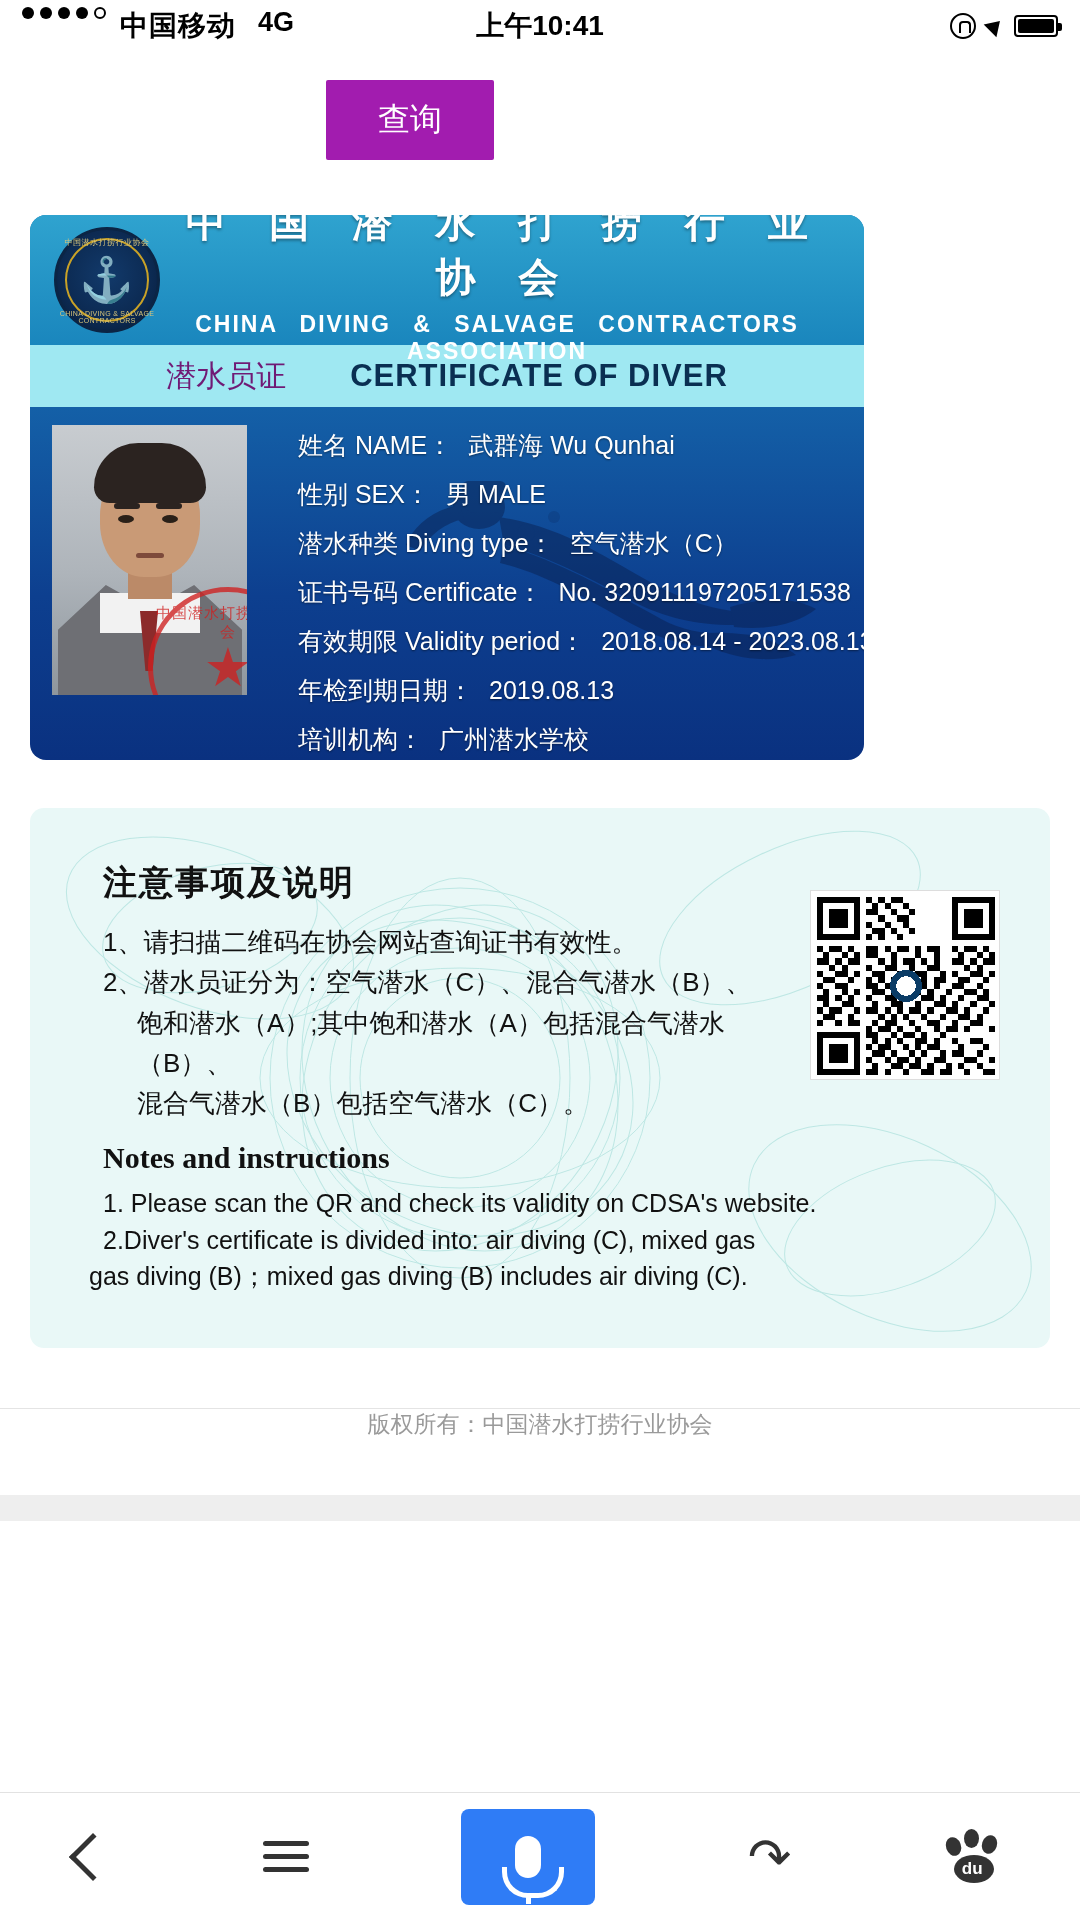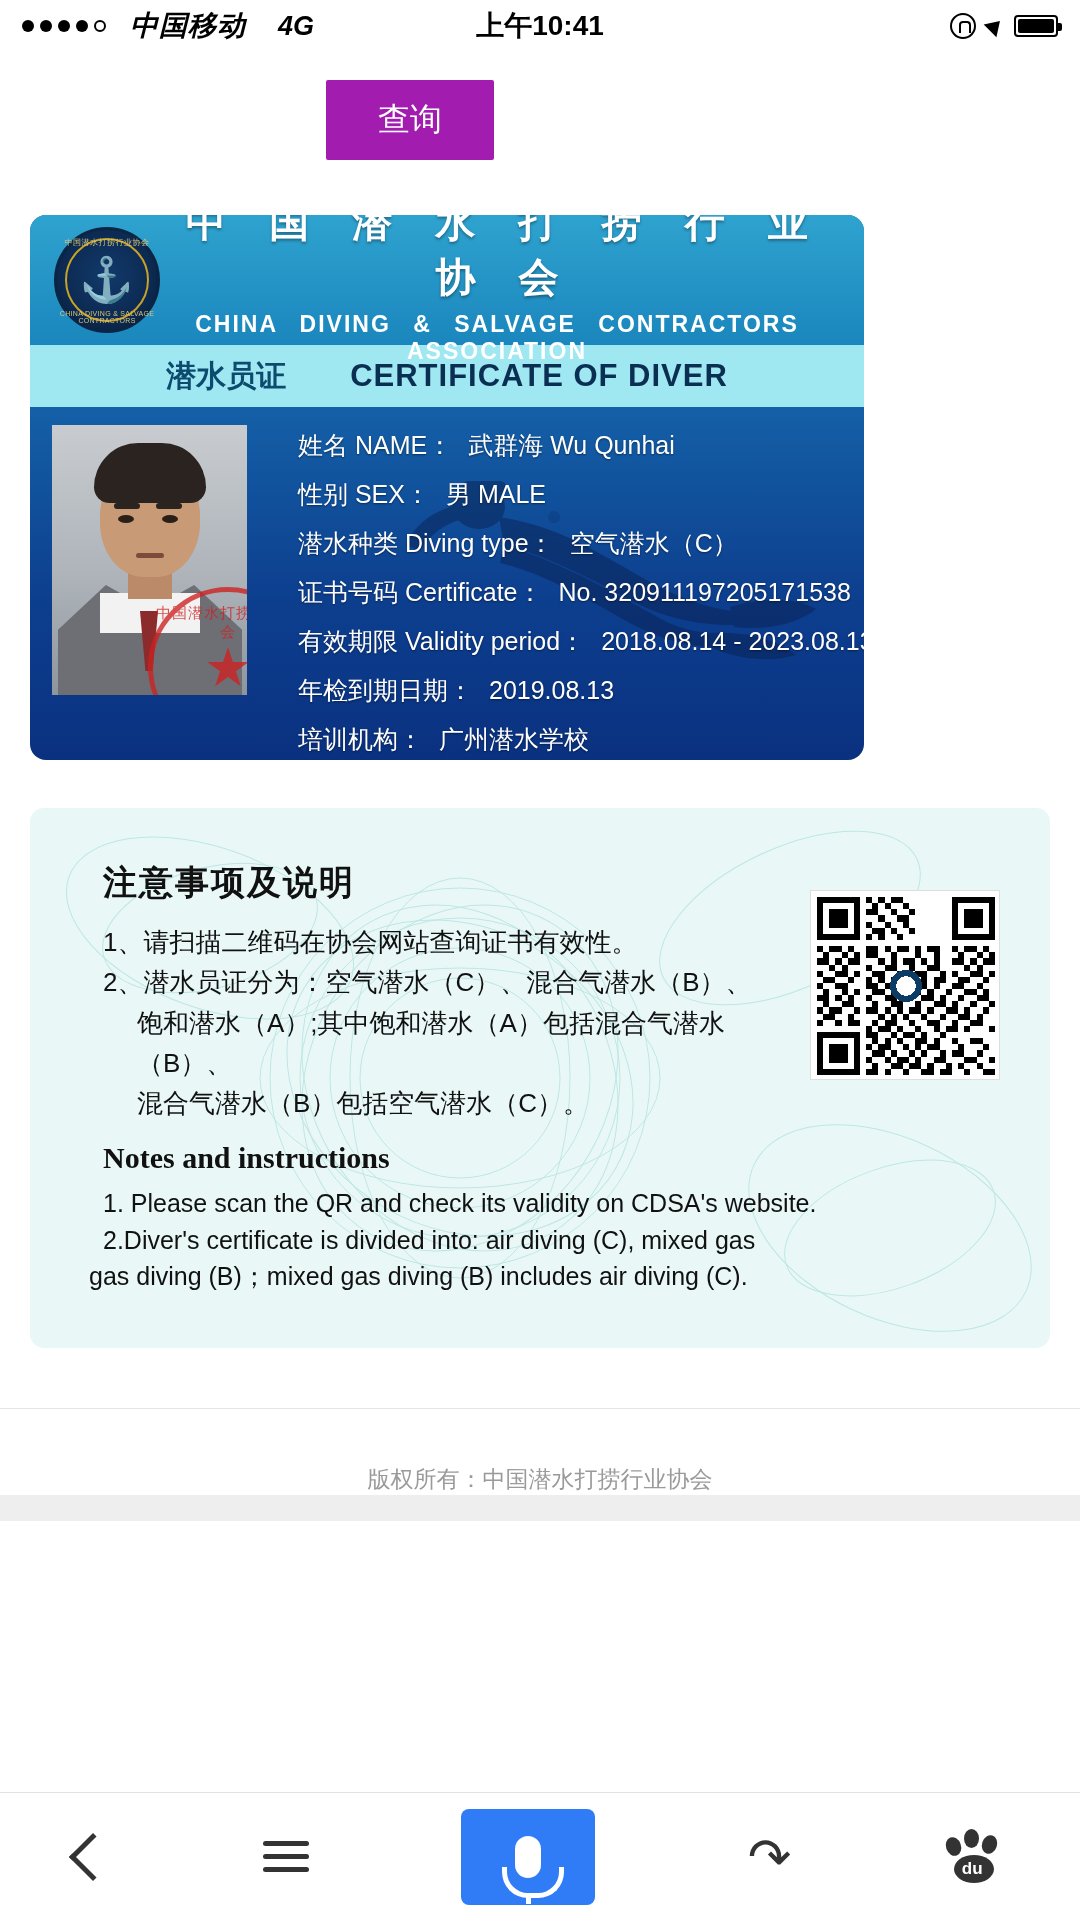--- a/index.html
+++ b/index.html
@@ -10,21 +10,21 @@
     overflow: hidden;
   }
   .screen { position: relative; width: 1080px; height: 1920px; background: #fff; }
 
   
   .statusbar {
     height: 52px; display: flex; align-items: center;
     padding: 0 22px; font-size: 27px; color: #000; font-weight: 600;
     position: relative;
   }
-  .sb-left { display: flex; align-items: center; gap: 24px; font-style: italic; }
+  .sb-left { display: flex; align-items: flex-start; gap: 14px; }
   .dots { display: flex; align-items: center; gap: 6px; }
   .dot { width: 12px; height: 12px; border-radius: 50%; background: #000; }
   .dot.hollow { background: transparent; border: 2px solid #000; }
   .carrier { font-size: 28px; letter-spacing: 1px; }
   .net { font-size: 27px; margin-left: 8px; }
   .sb-time {
     position: absolute; left: 0; right: 0; text-align: center;
     font-size: 28px; font-weight: 700; pointer-events: none;
   }
   .sb-right { margin-left: auto; display: flex; align-items: center; gap: 12px; }
@@ -78,21 +78,21 @@
     text-shadow: 0 2px 3px rgba(0,0,0,.35); padding-left: 16px;
   }
   .hdr-en {
     margin-top: 6px; font-size: 23px; color: #fff; font-weight: 700; letter-spacing: 2px;
     word-spacing: 14px;
   }
   .cert-band {
     height: 62px; background: #9fe8f2; display: flex; align-items: center;
     justify-content: center; gap: 64px;
   }
-  .band-cn { font-size: 30px; color: #0c4a6e; font-weight: 700; text-align: center; }
+  .band-cn { font-size: 30px; color: #701a75; font-weight: 400; text-align: center; }
   .band-en { font-size: 31px; color: #0a2f52; font-weight: 700; letter-spacing: 1px; }
   .cert-body { position: relative; height: 353px; }
   .diver-silhouette {
     position: absolute; right: 40px; top: 40px; width: 560px; height: 280px;
     opacity: .55; pointer-events: none;
   }
   .photo-box {
     position: absolute; left: 22px; top: 18px; width: 195px; height: 270px;
     overflow: hidden; background: #b9bfc4;
   }
@@ -150,21 +150,21 @@
   .notes-en-list { font-size: 25px; line-height: 1.45; }
   .qr {
     position: absolute; right: 50px; top: 82px; width: 190px; height: 190px;
     background: #fff; padding: 6px; border: 1px solid #ddd;
   }
   .qr canvas, .qr svg { display: block; }
 
   
   .footer-sep { margin-top: 60px; border-top: 1px solid #e4e4e4; }
   .footer {
-    height: 86px; display: flex; align-items: flex-end; justify-content: center;
+    height: 86px; display: flex; align-items: flex-start; justify-content: center;
     font-size: 23px; color: #9a9a9a;
   }
   .gray-gap { height: 26px; background: #eeeeee; }
 
   
   .bottombar {
     position: absolute; bottom: 0; left: 0; width: 1080px; height: 128px;
     background: #fff; border-top: 1px solid #e2e2e2;
     display: flex; align-items: center; justify-content: space-around;
   }

